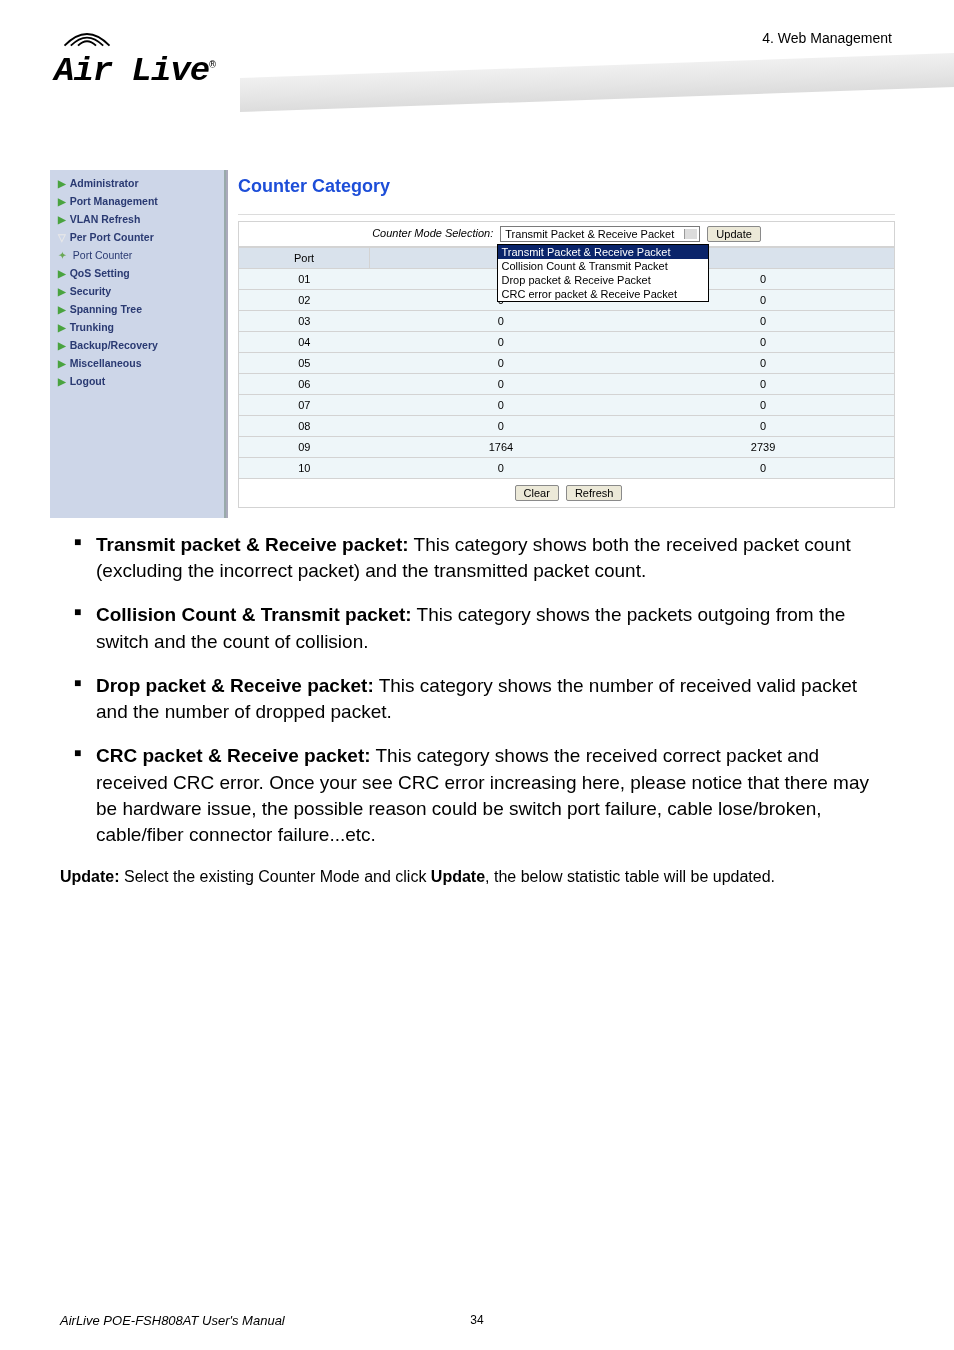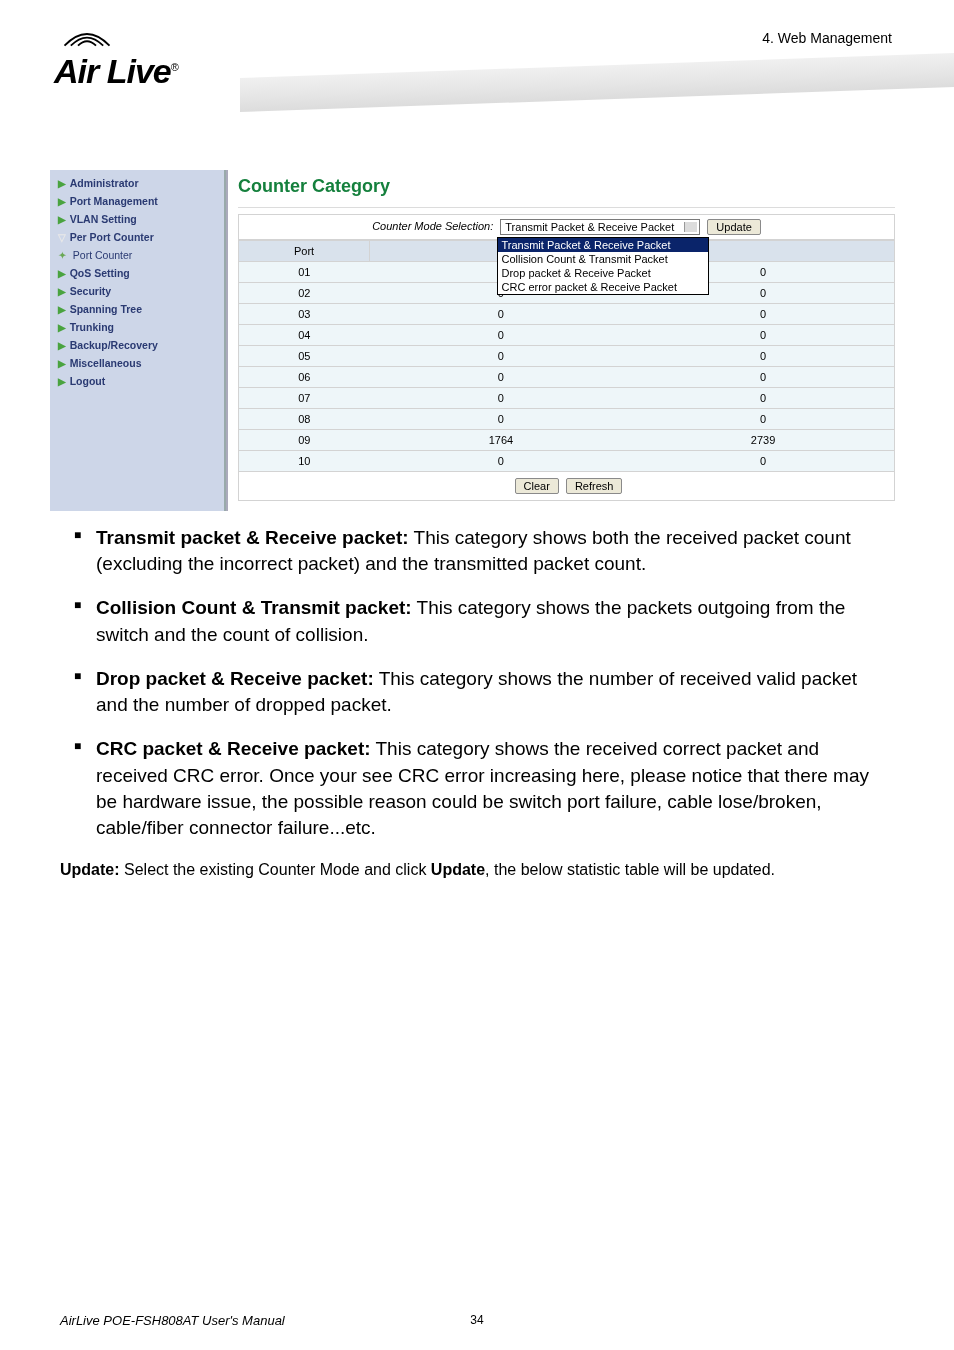--- a/index.html
+++ b/index.html
@@ -29,21 +29,21 @@
   }
   .logo-arcs {
     width: 54px;
     height: 28px;
     margin-left: 6px;
   }
   .logo-text {
     font-style: italic;
     font-weight: 900;
     font-size: 34px;
-    font-family: Liberation Sans, sans-serif;
+    font-family: Liberation Mono, monospace;
     letter-spacing: -1px;
     position: relative;
   }
   .logo-reg {
     font-size: 11px;
     vertical-align: super;
     font-weight: normal;
     font-style: normal;
   }
   .chapter-ref {
@@ -105,22 +105,22 @@
   .content {
     flex: 1;
     background: #ffffff;
     border-left: 2px solid #aab;
     padding: 6px 10px 10px 10px;
   }
   .content h2 {
     font-family: Arial, Helvetica, sans-serif;
     font-size: 18px;
     font-weight: bold;
-    margin: 0 0 10px 0;
-    color: #15803d;
+    margin: 0 0 17px 0;
+    color: #1d4ed8;
   }
   .content hr {
     border: none;
     border-top: 1px solid #dcdcdc;
     margin: 0 0 6px 0;
   }
   .sel-row {
     text-align: center;
     background: #fff;
     padding: 4px 0;
@@ -281,21 +281,21 @@
       <div class="nav-item">
           <span class="arrow">▶</span>
           <span>Administrator</span>
         </div>
       <div class="nav-item">
           <span class="arrow">▶</span>
           <span>Port Management</span>
         </div>
       <div class="nav-item">
           <span class="arrow">▶</span>
-          <span>VLAN Setting</span>
+          <span>VLAN Refresh</span>
         </div>
       <div class="nav-item white-arrow">
           <span class="arrow">▽</span>
           <span>Per Port Counter</span>
         </div>
       <div class="nav-sub"><span class="leaf">✦</span><span>Port Counter</span></div>
       <div class="nav-item">
           <span class="arrow">▶</span>
           <span>QoS Setting</span>
         </div>

